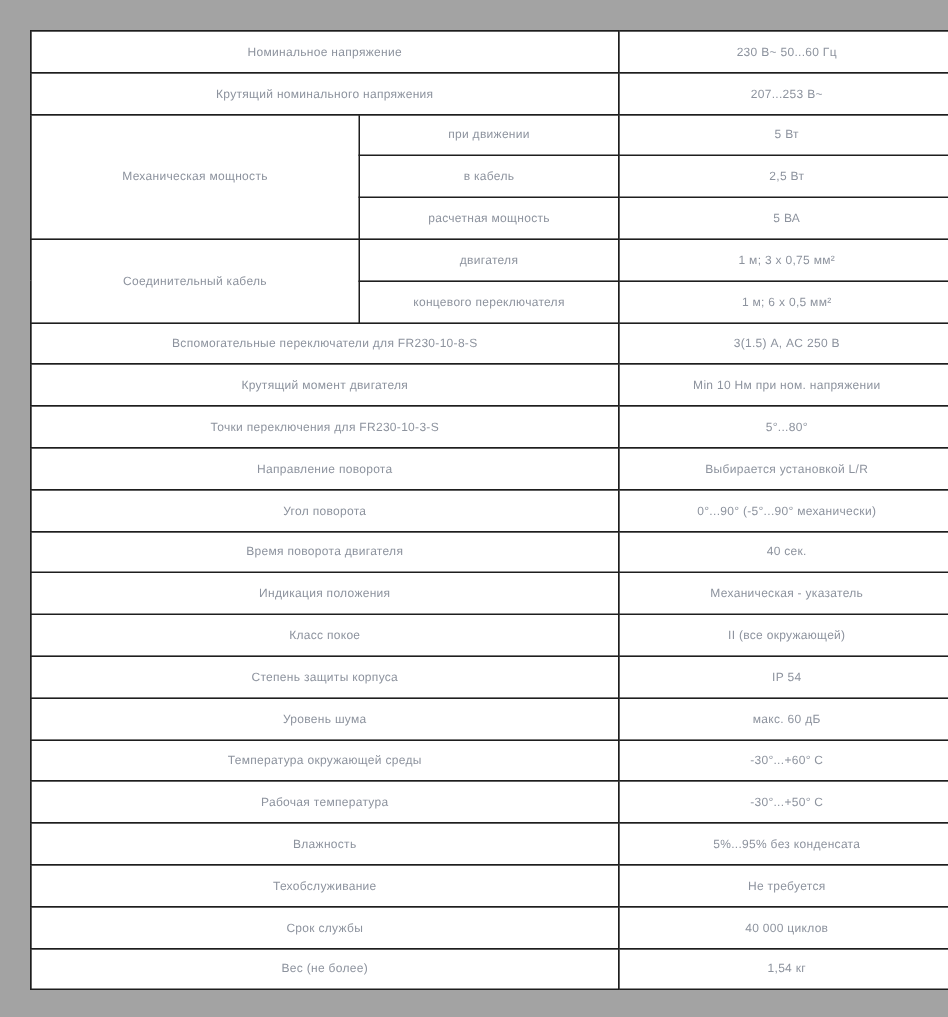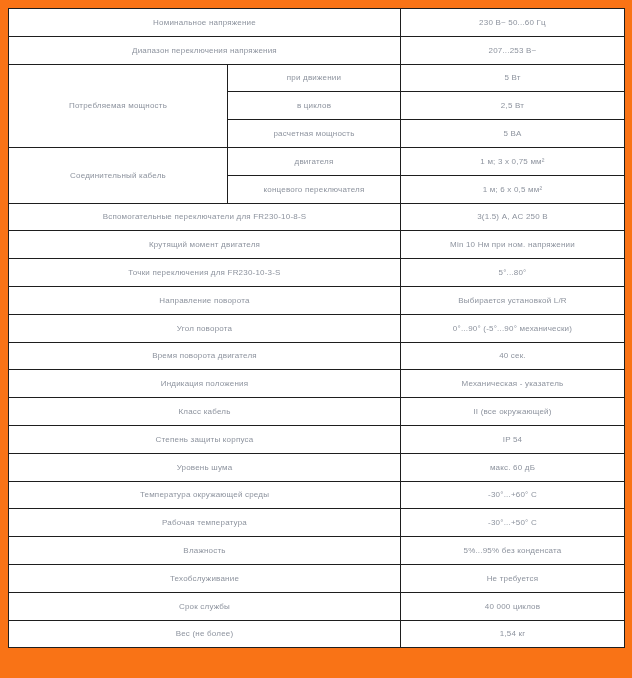--- a/index.html
+++ b/index.html
@@ -4,22 +4,22 @@
 <style>
   html, body {
     margin: 0;
     padding: 0;
     background: #ffffff;
   }
   .page {
     width: 632px;
     height: 678px;
     box-sizing: border-box;
-    padding: 8px;
-    background: #f97316;
+    padding: 20px;
+    background: #a3a3a3;
   }
   .spec-table {
     width: 616px;
     border-collapse: collapse;
     table-layout: fixed;
   }
   .spec-table td {
     border: 1px solid #1e1e1e;
     height: 27.8px;
     text-align: center;
@@ -44,30 +44,30 @@
       <col style="width:219px">
       <col style="width:173px">
       <col style="width:224px">
     </colgroup>
     <tbody>
         <tr>
           <td colspan="2">Номинальное напряжение</td>
           <td>230 В~ 50...60 Гц</td>
         </tr>
         <tr>
-          <td colspan="2">Диапазон переключения напряжения</td>
+          <td colspan="2">Крутящий номинального напряжения</td>
           <td>207...253 В~</td>
         </tr>
         <tr>
-          <td rowspan="3">Потребляемая мощность</td>
+          <td rowspan="3">Механическая мощность</td>
           <td>при движении</td>
           <td>5 Вт</td>
         </tr>
         <tr>
-          <td>в циклов</td>
+          <td>в кабель</td>
           <td>2,5 Вт</td>
         </tr>
         <tr>
           <td>расчетная мощность</td>
           <td>5 ВА</td>
         </tr>
         <tr>
           <td rowspan="2">Соединительный кабель</td>
           <td>двигателя</td>
           <td>1 м; 3 x 0,75 мм²</td>
@@ -98,21 +98,21 @@
         </tr>
         <tr>
           <td colspan="2">Время поворота двигателя</td>
           <td>40 сек.</td>
         </tr>
         <tr>
           <td colspan="2">Индикация положения</td>
           <td>Механическая - указатель</td>
         </tr>
         <tr>
-          <td colspan="2">Класс кабель</td>
+          <td colspan="2">Класс покое</td>
           <td>II (все окружающей)</td>
         </tr>
         <tr>
           <td colspan="2">Степень защиты корпуса</td>
           <td>IP 54</td>
         </tr>
         <tr>
           <td colspan="2">Уровень шума</td>
           <td>макс. 60 дБ</td>
         </tr>

